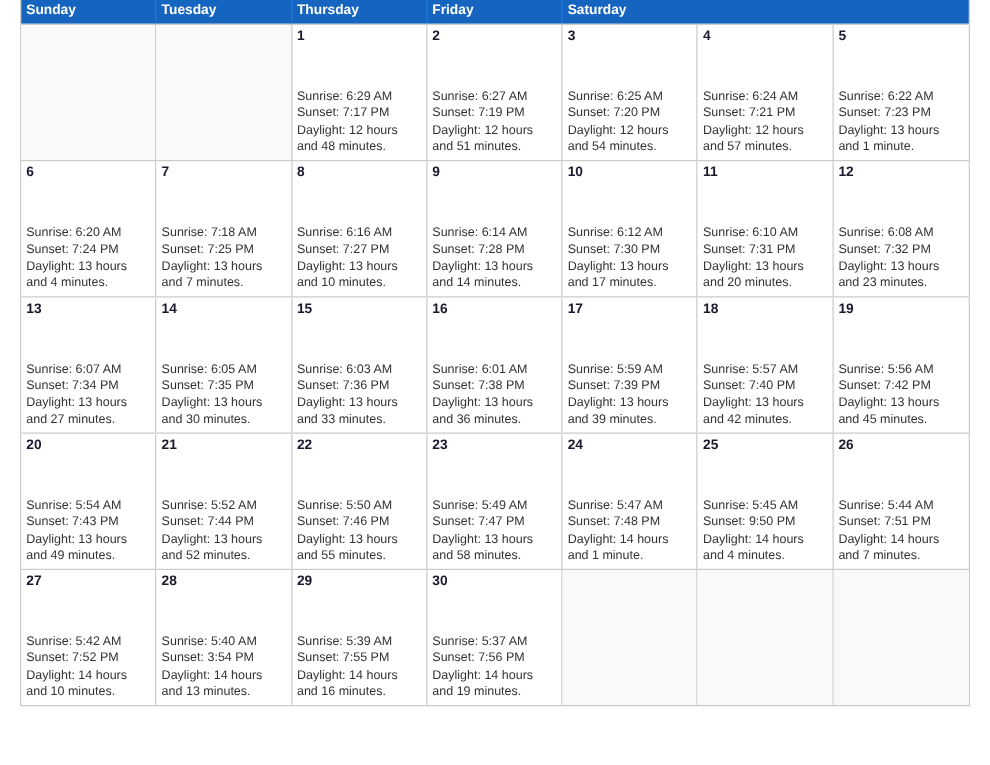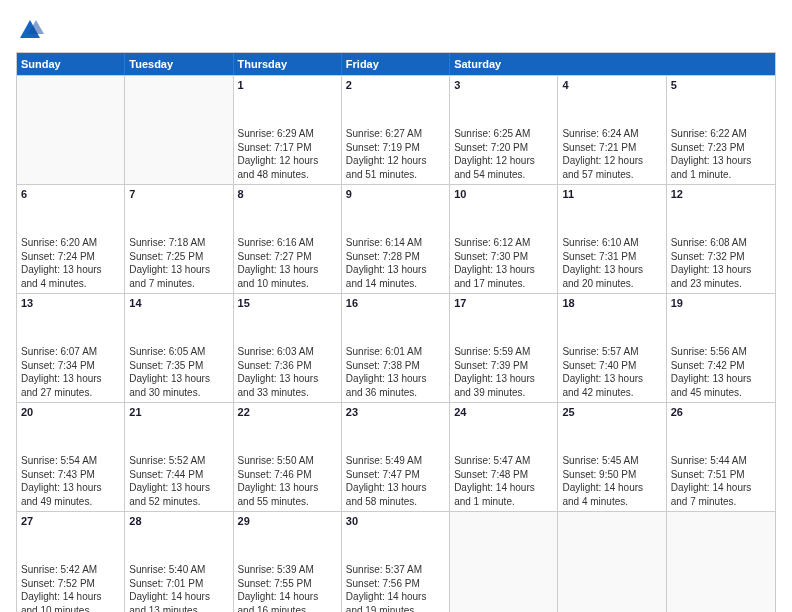--- a/index.html
+++ b/index.html
@@ -9,20 +9,21 @@
       font-family: Arial, sans-serif;
       background: #fff;
       overflow: hidden;
     }
     .page {
       width: 792px;
       height: 524px;
       padding: 16px;
       display: flex;
       flex-direction: column;
+      justify-content: center;
     }
     .header {
       display: flex;
       justify-content: space-between;
       align-items: flex-start;
       margin-bottom: 8px;
     }
     .logo {
       display: flex;
       align-items: center;
@@ -326,21 +327,21 @@
           <div class="cal-cell">
             <span class="day-num">27</span>
             <div class="cell-text" style="white-space: pre-line;">Sunrise: 5:42 AM
 Sunset: 7:52 PM
 Daylight: 14 hours
 and 10 minutes.</div>
           </div>
           <div class="cal-cell">
             <span class="day-num">28</span>
             <div class="cell-text" style="white-space: pre-line;">Sunrise: 5:40 AM
-Sunset: 7:01 PM
+Sunset: 3:54 PM
 Daylight: 14 hours
 and 13 minutes.</div>
           </div>
           <div class="cal-cell">
             <span class="day-num">29</span>
             <div class="cell-text" style="white-space: pre-line;">Sunrise: 5:39 AM
 Sunset: 7:55 PM
 Daylight: 14 hours
 and 16 minutes.</div>
           </div>

